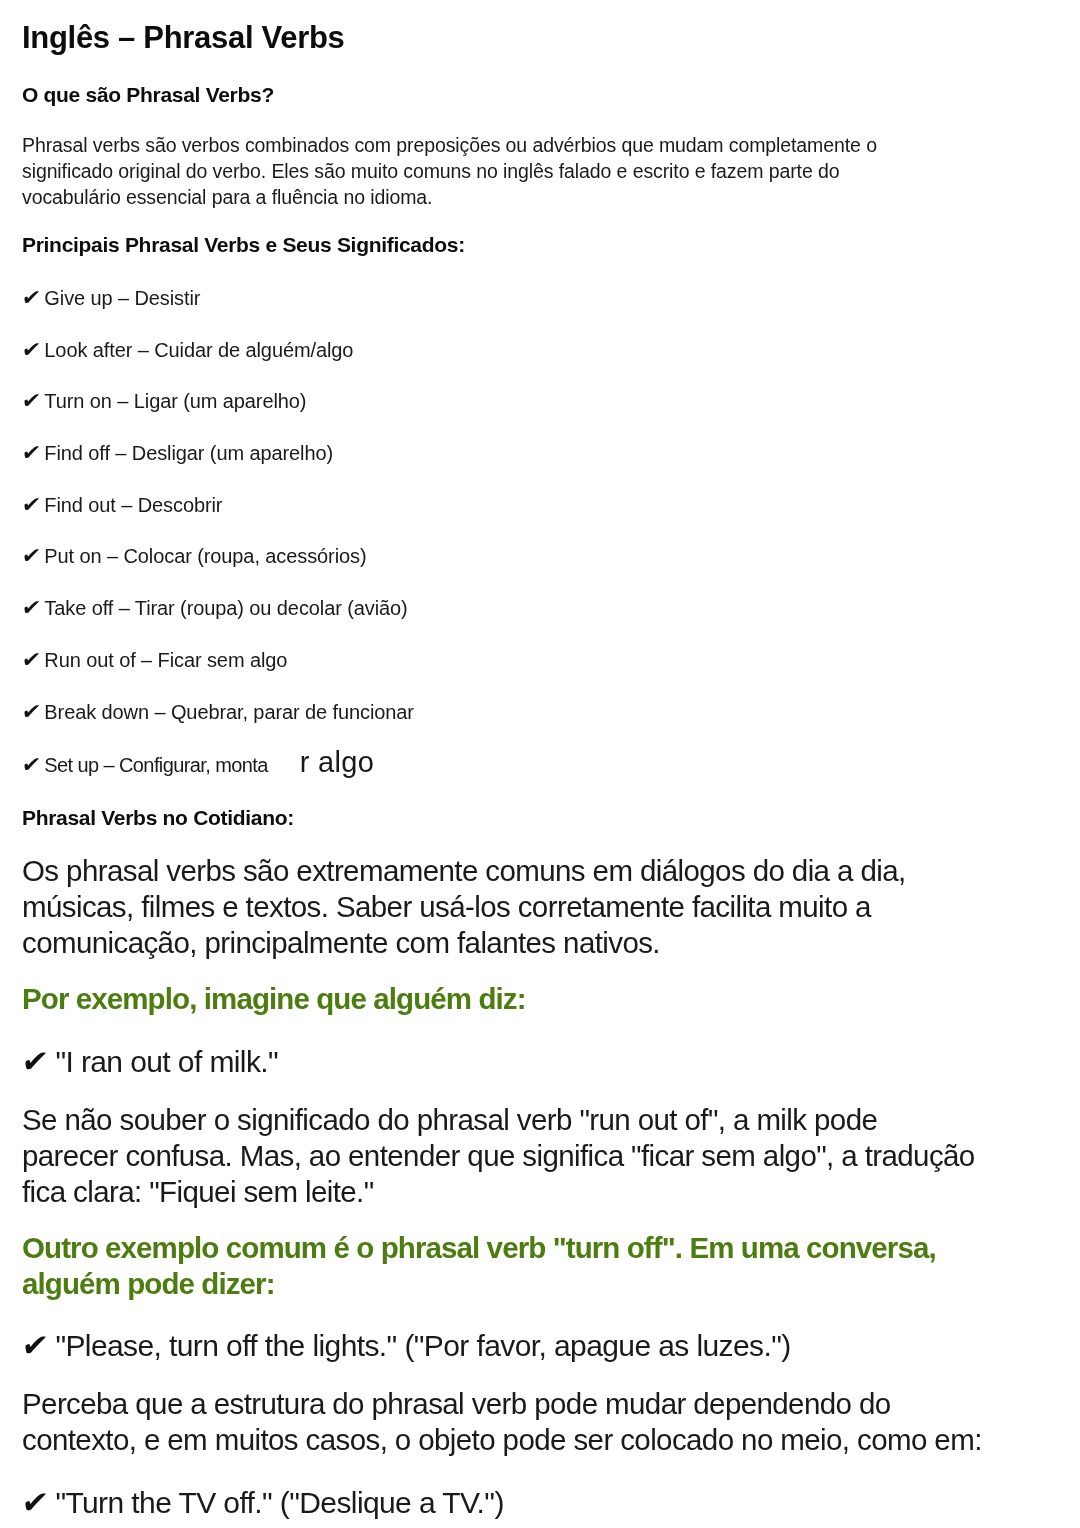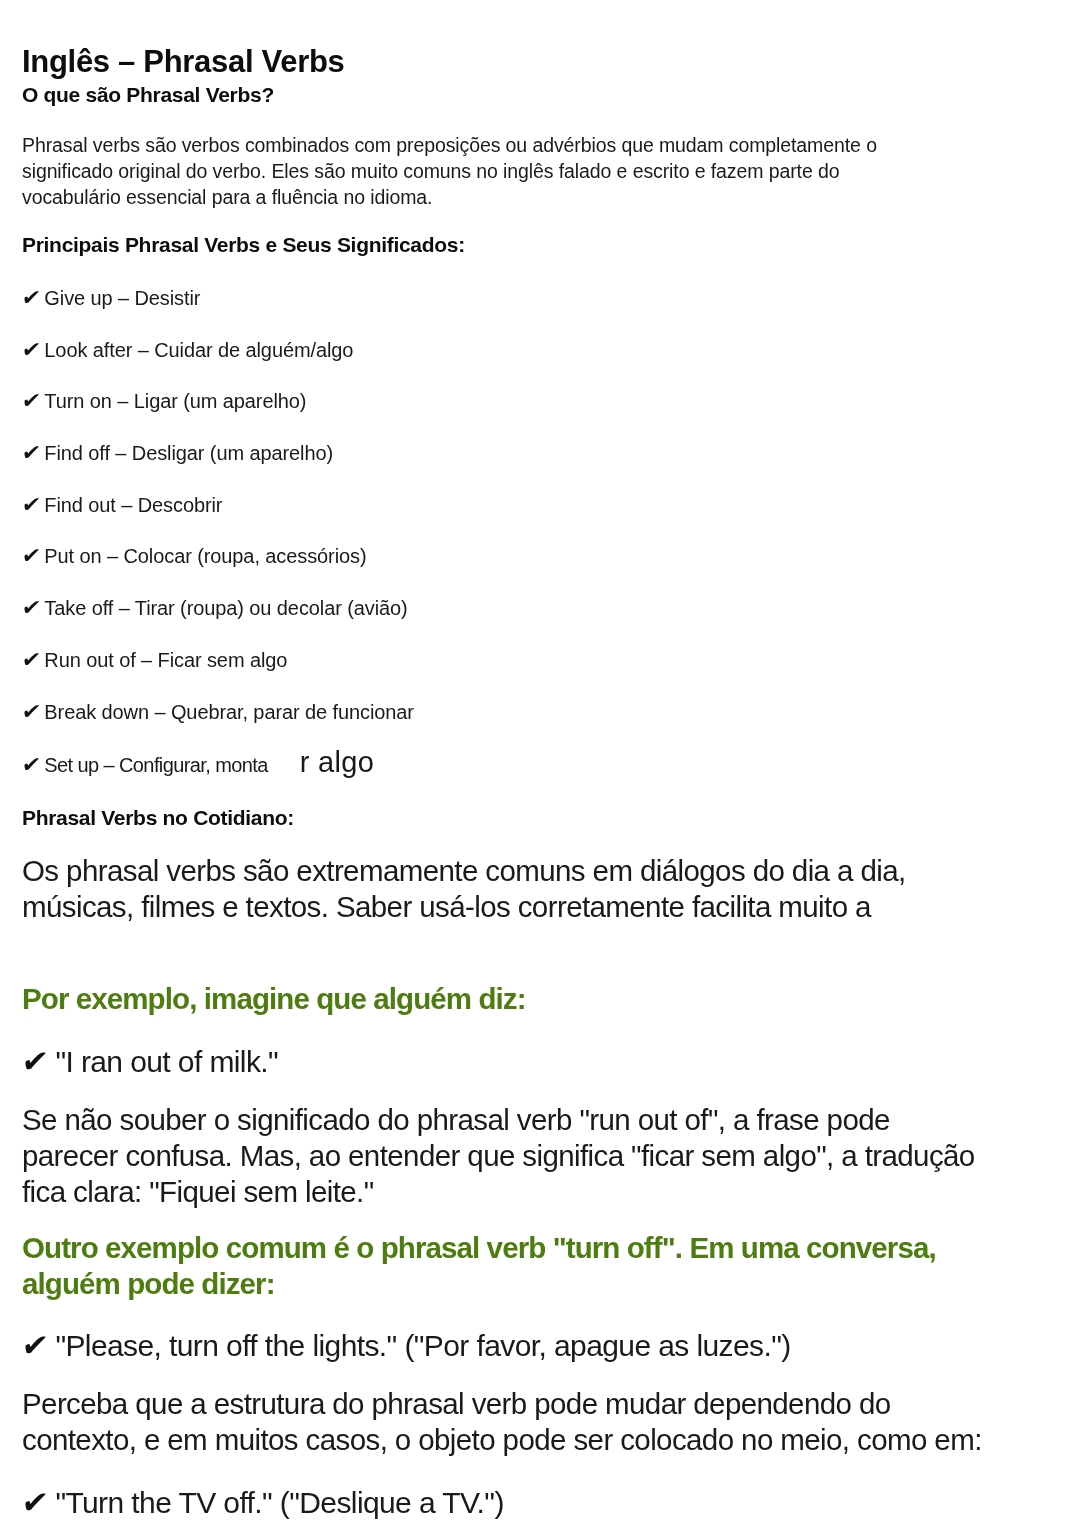--- a/index.html
+++ b/index.html
@@ -21,21 +21,20 @@
       top: 0;
       width: 1040px;
     }
     .abs { position: absolute; left: 0; white-space: nowrap; }
     .title {
       top: 20px;
       font-size: 31px;
       font-weight: bold;
       letter-spacing: -0.3px;
       color: #0d0d0d;
-      margin-top: 24px;
     }
     .h-small {
       font-size: 21px;
       font-weight: bold;
       letter-spacing: -0.3px;
       color: #0d0d0d;
       text-align: right;
     }
     .para-small {
       font-size: 19.5px;
@@ -146,31 +145,32 @@
     <span class="check">✔</span>
     <span class="narrow" style="letter-spacing:-0.6px;">Set up – Configurar, monta</span>
     <span class="big-tail">r algo</span>
   </div>
 
   <div class="abs h-small" style="top:806px;">Phrasal Verbs no Cotidiano:</div>
 
   <div class="abs para-big" style="top:853px;">
     <div>Os phrasal verbs são extremamente comuns em diálogos do dia a dia,</div>
     <div>músicas, filmes e textos. Saber usá-los corretamente facilita muito a</div>
+    <div>comunicação, principalmente com falantes nativos.</div>
   </div>
 
   <div class="abs h-big" style="top:981px;">Por exemplo, imagine que alguém diz:</div>
 
   <div class="abs quote-big" style="top:1043px;">
     <span class="check check-big">✔</span>
     <span>"I ran out of milk."</span>
   </div>
 
   <div class="abs para-big" style="top:1102px;">
-    <div>Se não souber o significado do phrasal verb "run out of", a frase pode</div>
+    <div>Se não souber o significado do phrasal verb "run out of", a milk pode</div>
     <div>parecer confusa. Mas, ao entender que significa "ficar sem algo", a tradução</div>
     <div>fica clara: "Fiquei sem leite."</div>
   </div>
 
   <div class="abs h-big" style="top:1230px;">
     <div>Outro exemplo comum é o phrasal verb "turn off". Em uma conversa,</div>
     <div>alguém pode dizer:</div>
   </div>
 
   <div class="abs quote-big" style="top:1327px;">

